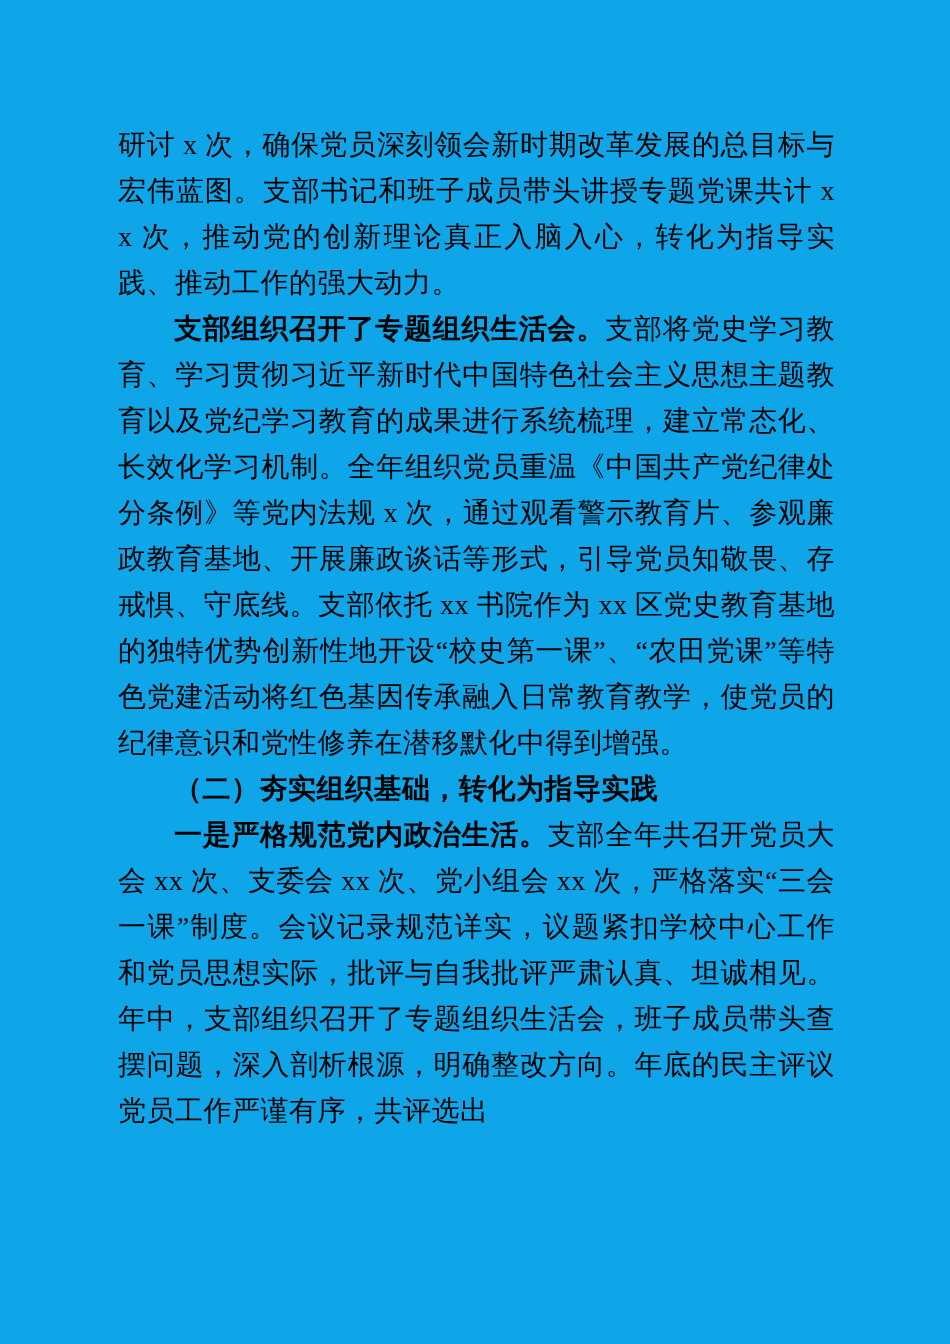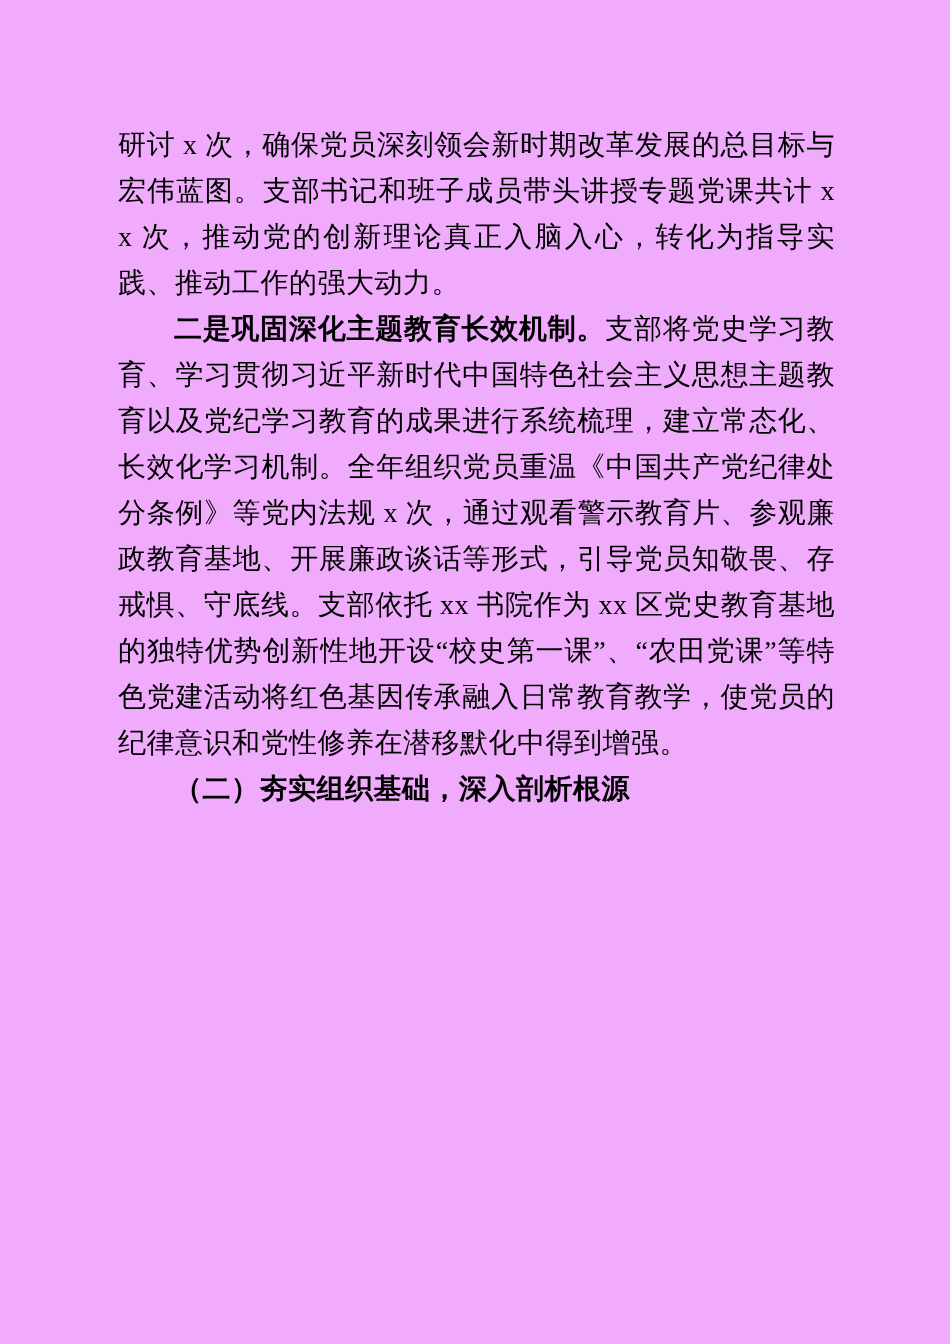--- a/index.html
+++ b/index.html
@@ -7,21 +7,21 @@
     width: 950px;
     height: 1344px;
     background: #ffffff;
     overflow: hidden;
   }
   .page {
     box-sizing: border-box;
     width: 950px;
     height: 1344px;
     padding: 122px 115px 4px 118px;
-    background: #f0abfc;
+    background: #0ea5e9;
   }
   .para {
     margin: 0;
     font-family: "Liberation Serif", "DejaVu Serif", serif;
     font-size: 28px;
     line-height: 46px;
     color: #000000;
     text-align: justify;
     letter-spacing: 0.5px;
     word-break: break-all;
@@ -29,19 +29,20 @@
   .para.indent { text-indent: 2em; }
   .bold { font-weight: 700; }
 </style>
 </head>
 <body>
 
 <div class="page">
 
   <p class="para"><span>研讨 x 次，确保党员深刻领会新时期改革发展的总目标与宏伟蓝图。支部书记和班子成员带头讲授专题党课共计 xx 次，推动党的创新理论真正入脑入心，转化为指导实践、推动工作的强大动力。</span></p>
 
-  <p class="para indent"><span class="bold">二是巩固深化主题教育长效机制。</span><span>支部将党史学习教育、学习贯彻习近平新时代中国特色社会主义思想主题教育以及党纪学习教育的成果进行系统梳理，建立常态化、长效化学习机制。全年组织党员重温《中国共产党纪律处分条例》等党内法规 x 次，通过观看警示教育片、参观廉政教育基地、开展廉政谈话等形式，引导党员知敬畏、存戒惧、守底线。支部依托 xx 书院作为 xx 区党史教育基地的独特优势创新性地开设“校史第一课”、“农田党课”等特色党建活动将红色基因传承融入日常教育教学，使党员的纪律意识和党性修养在潜移默化中得到增强。</span></p>
+  <p class="para indent"><span class="bold">支部组织召开了专题组织生活会。</span><span>支部将党史学习教育、学习贯彻习近平新时代中国特色社会主义思想主题教育以及党纪学习教育的成果进行系统梳理，建立常态化、长效化学习机制。全年组织党员重温《中国共产党纪律处分条例》等党内法规 x 次，通过观看警示教育片、参观廉政教育基地、开展廉政谈话等形式，引导党员知敬畏、存戒惧、守底线。支部依托 xx 书院作为 xx 区党史教育基地的独特优势创新性地开设“校史第一课”、“农田党课”等特色党建活动将红色基因传承融入日常教育教学，使党员的纪律意识和党性修养在潜移默化中得到增强。</span></p>
 
-  <p class="para indent"><span class="bold">（二）夯实组织基础，深入剖析根源</span></p>
+  <p class="para indent"><span class="bold">（二）夯实组织基础，转化为指导实践</span></p>
 
 
+  <p class="para indent"><span class="bold">一是严格规范党内政治生活。</span><span>支部全年共召开党员大会 xx 次、支委会 xx 次、党小组会 xx 次，严格落实“三会一课”制度。会议记录规范详实，议题紧扣学校中心工作和党员思想实际，批评与自我批评严肃认真、坦诚相见。年中，支部组织召开了专题组织生活会，班子成员带头查摆问题，深入剖析根源，明确整改方向。年底的民主评议党员工作严谨有序，共评选出</span></p>
 
 </div>
 
 </body></html>

